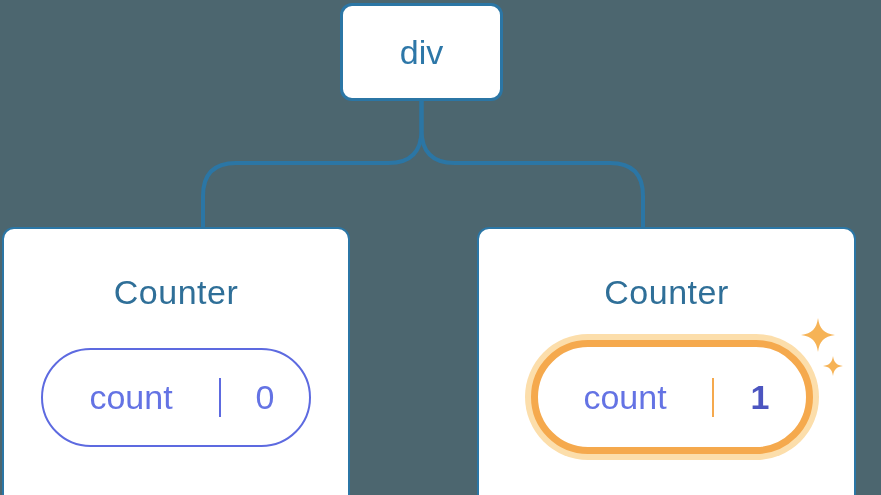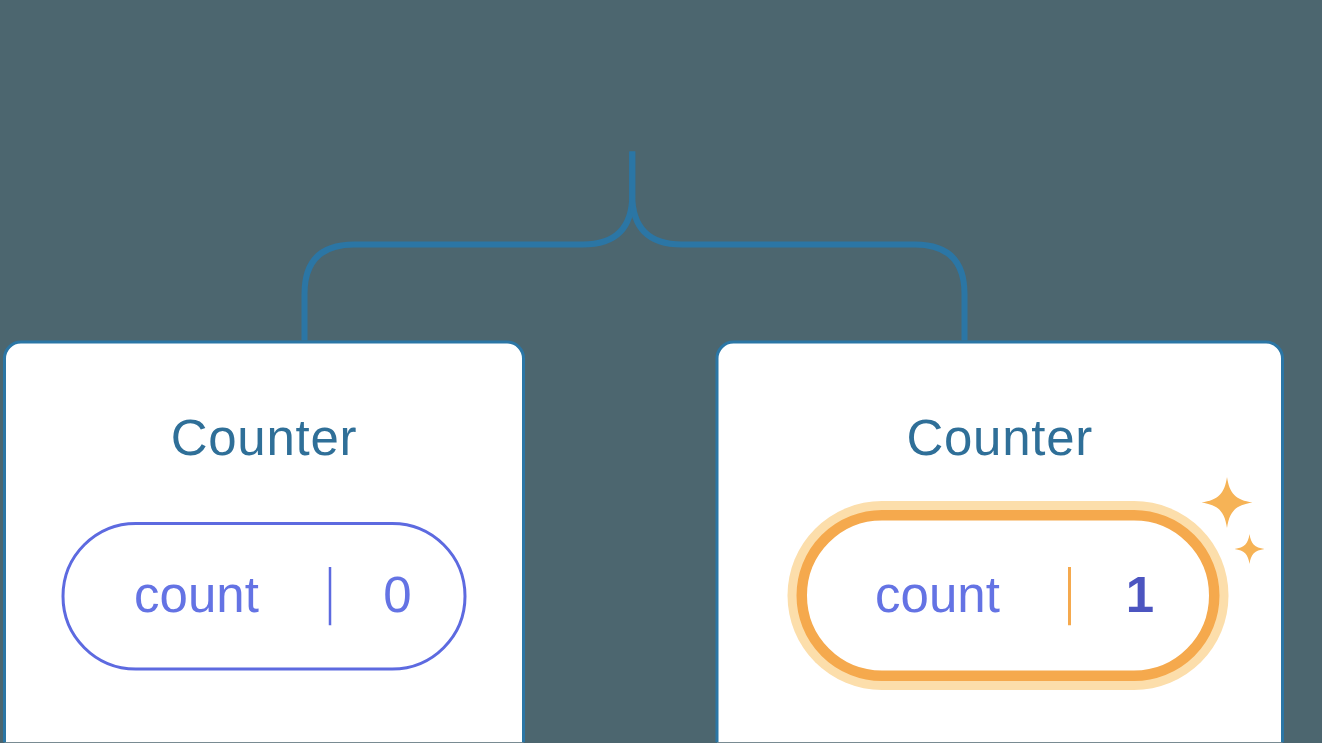--- a/index.html
+++ b/index.html
@@ -89,20 +89,23 @@
 </head>
 <body>
 
 <div class="stage">
 
   <svg class="connector" viewBox="0 0 881 495" xmlns="http://www.w3.org/2000/svg" aria-hidden="true">
     <path d="M421.5 101 L421.5 130 Q421.5 163 388.5 163 L236 163 Q203 163 203 196 L203 227"></path>
     <path d="M421.5 101 L421.5 130 Q421.5 163 454.5 163 L610 163 Q643 163 643 196 L643 227"></path>
   </svg>
 
+  <div class="root-node">
+    <span>div</span>
+  </div>
 
   <div class="card card--left">
     <div class="card-title">Counter</div>
     <div class="pill pill--plain">
       <div class="pill-section pill-section--key">count</div>
       <div class="pill-section pill-section--value">0</div>
     </div>
   </div>
 
   <div class="card card--right">

